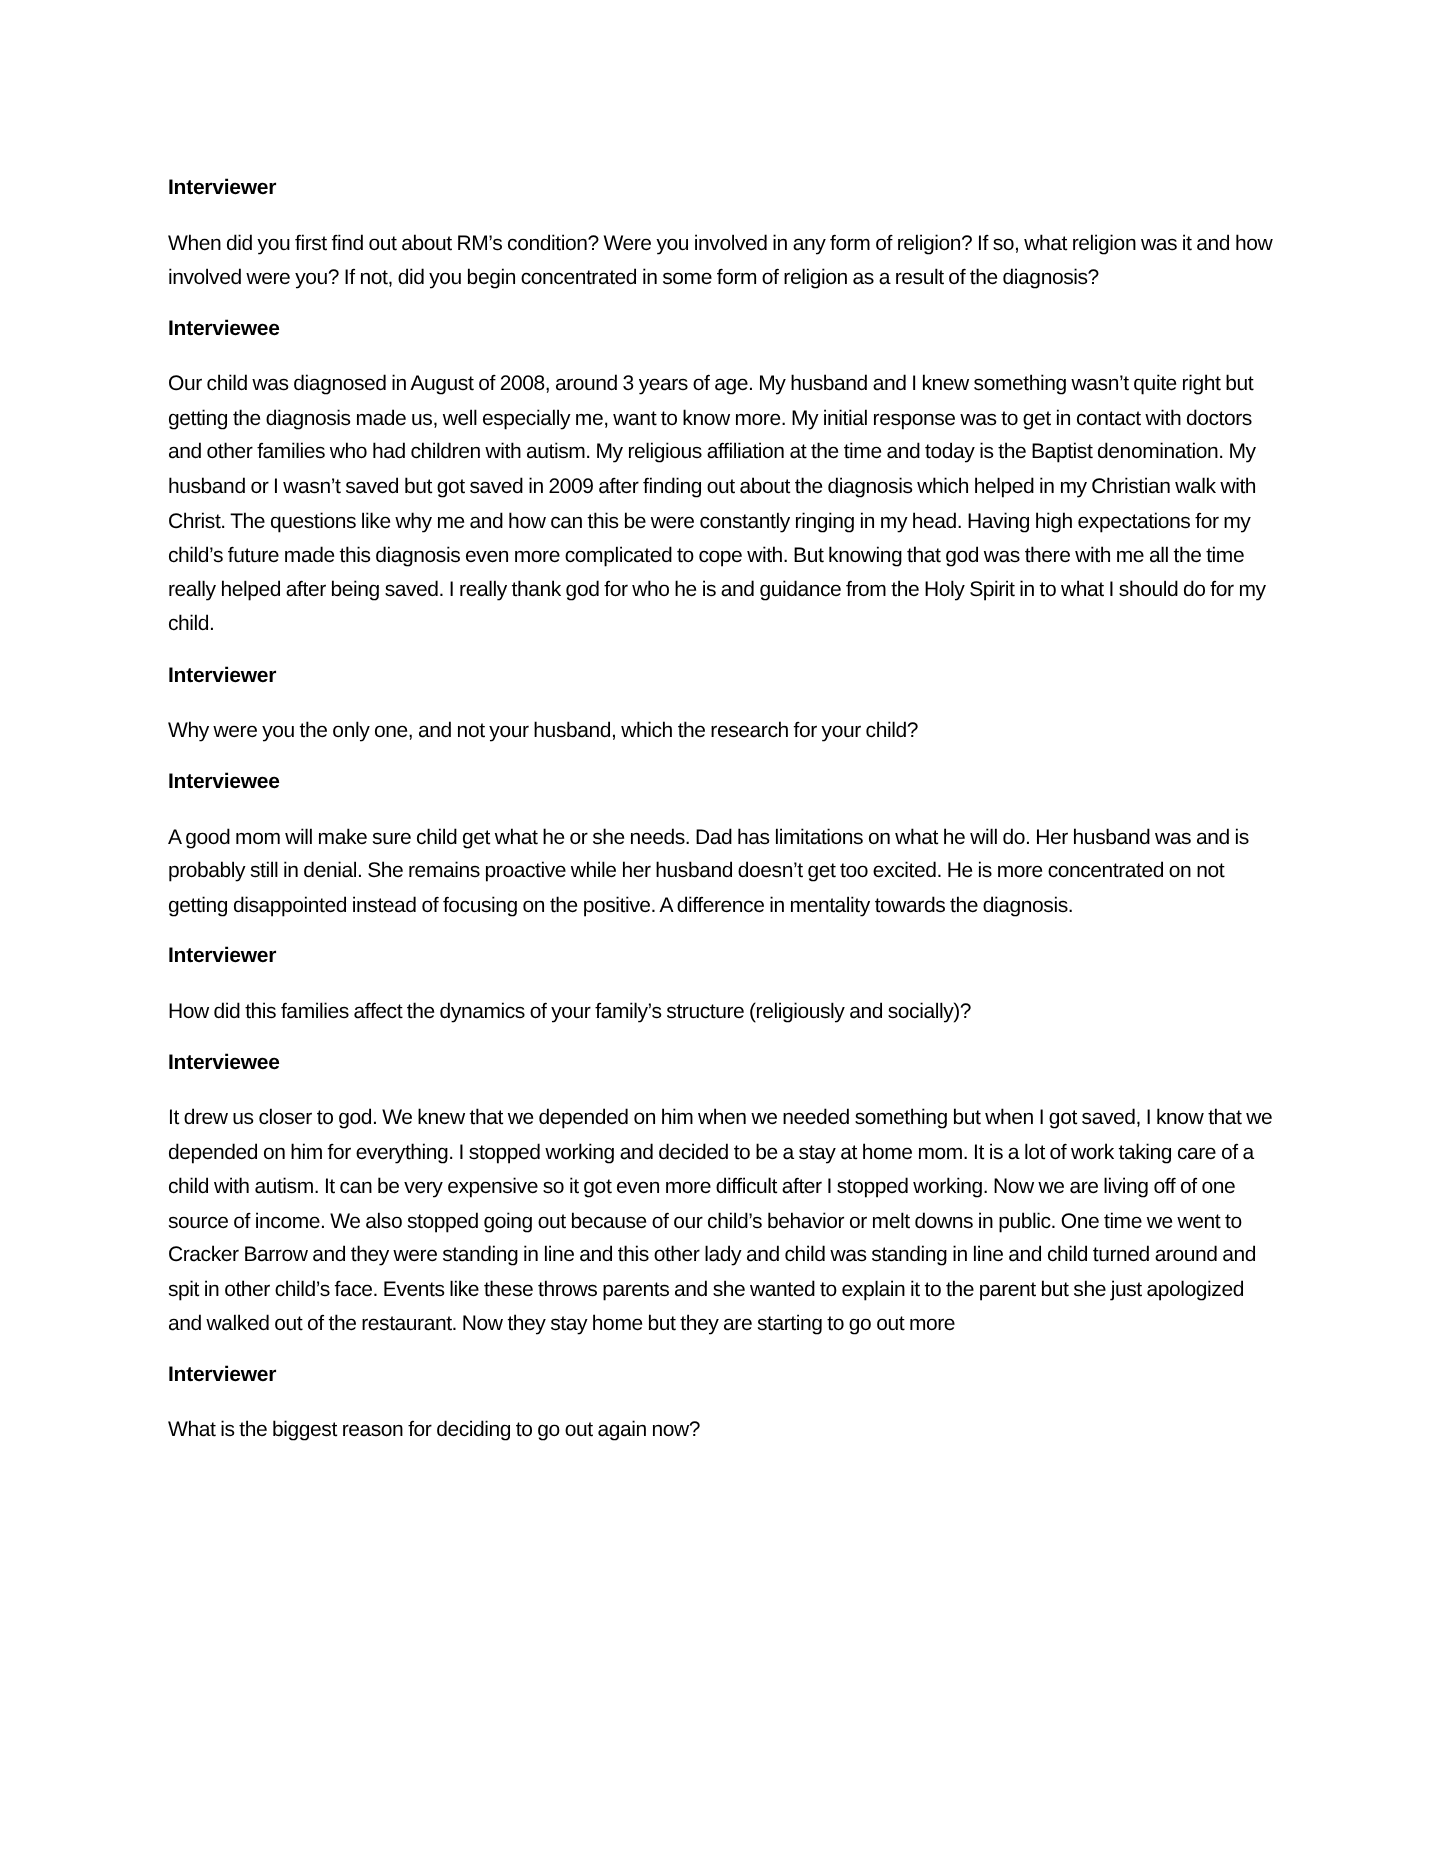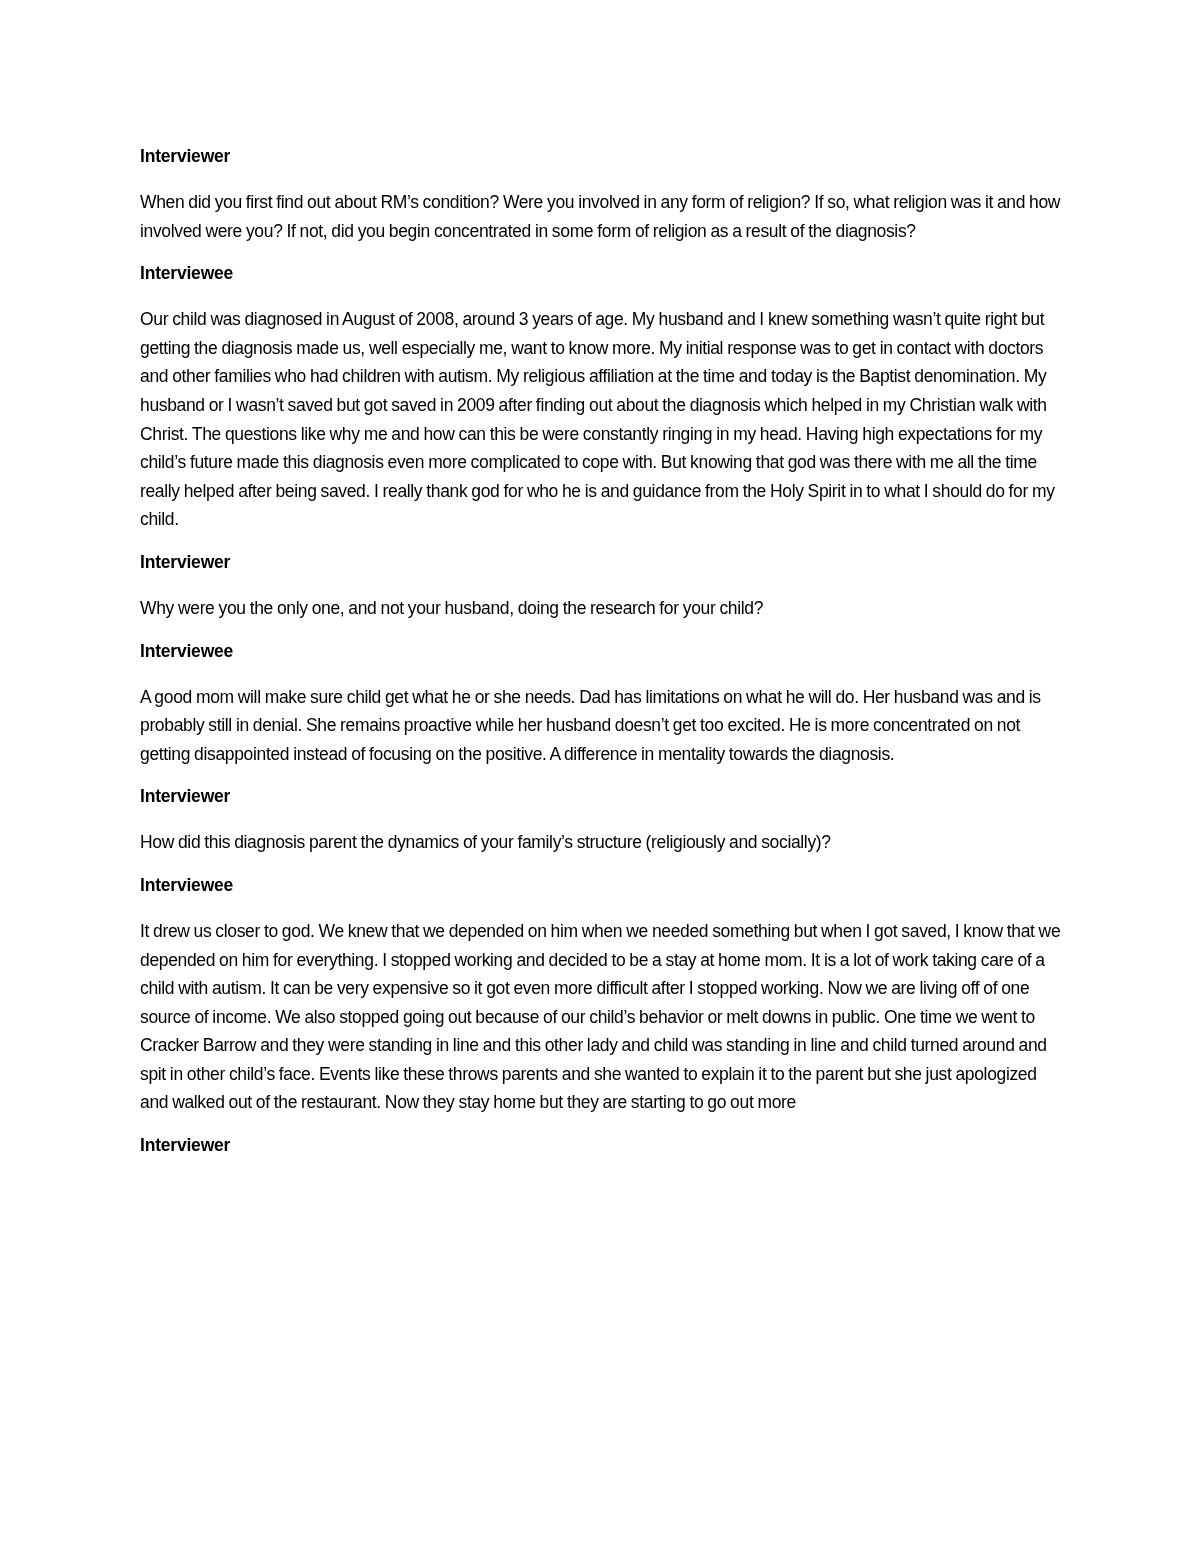--- a/index.html
+++ b/index.html
@@ -50,27 +50,28 @@
 <div class="page">
   <div class="content">
 
     <div class="speaker">Interviewer</div>
     <p class="para">When did you first find out about RM’s condition? Were you involved in any form of religion? If so, what religion was it and how involved were you? If not, did you begin concentrated in some form of religion as a result of the diagnosis?</p>
 
     <div class="speaker">Interviewee</div>
     <p class="para">Our child was diagnosed in August of 2008, around 3 years of age.  My husband and I knew something wasn’t quite right but getting the diagnosis made us, well especially me, want to know more. My initial response was to get in contact with doctors and other families who had children with autism. My religious affiliation at the time and today is the Baptist denomination. My husband or I wasn’t saved but got saved in 2009 after finding out about the diagnosis which helped in my Christian walk with Christ. The questions like why me and how can this be were constantly ringing in my head. Having high expectations for my child’s future made this diagnosis even more complicated to cope with. But knowing that god was there with me all the time really helped after being saved. I really thank god for who he is and guidance from the Holy Spirit in to what I should do for my child.</p>
 
     <div class="speaker">Interviewer</div>
-    <p class="para">Why were you the only one, and not your husband, doing the research for your child?</p>
+    <p class="para">Why were you the only one, and not your husband, which the research for your child?</p>
 
     <div class="speaker">Interviewee</div>
     <p class="para">A good mom will make sure child get what he or she needs. Dad has limitations on what he will do. Her husband was and is probably still in denial. She remains proactive while her husband doesn’t get too excited. He is more concentrated on not getting disappointed instead of focusing on the positive. A difference in mentality towards the diagnosis.</p>
 
     <div class="speaker">Interviewer</div>
-    <p class="para">How did this diagnosis parent the dynamics of your family’s structure (religiously and socially)?</p>
+    <p class="para">How did this families affect the dynamics of your family’s structure (religiously and socially)?</p>
 
     <div class="speaker">Interviewee</div>
     <p class="para">It drew us closer to god. We knew that we depended on him when we needed something but when I got saved, I know that we depended on him for everything. I stopped working and decided to be a stay at home mom. It is a lot of work taking care of a child with autism. It can be very expensive so it got even more difficult after I stopped working. Now we are living off of one source of income. We also stopped going out because of our child’s behavior or melt downs in public. One time we went to Cracker Barrow and they were standing in line and this other lady and child was standing in line and child turned around and spit in other child’s face. Events like these throws parents and she wanted to explain it to the parent but she just apologized and walked out of the restaurant. Now they stay home but they are starting to go out more</p>
 
     <div class="speaker">Interviewer</div>
+    <p class="para">What is the biggest reason for deciding to go out again now?</p>
 
   </div>
 </div>
 
 </body></html>

